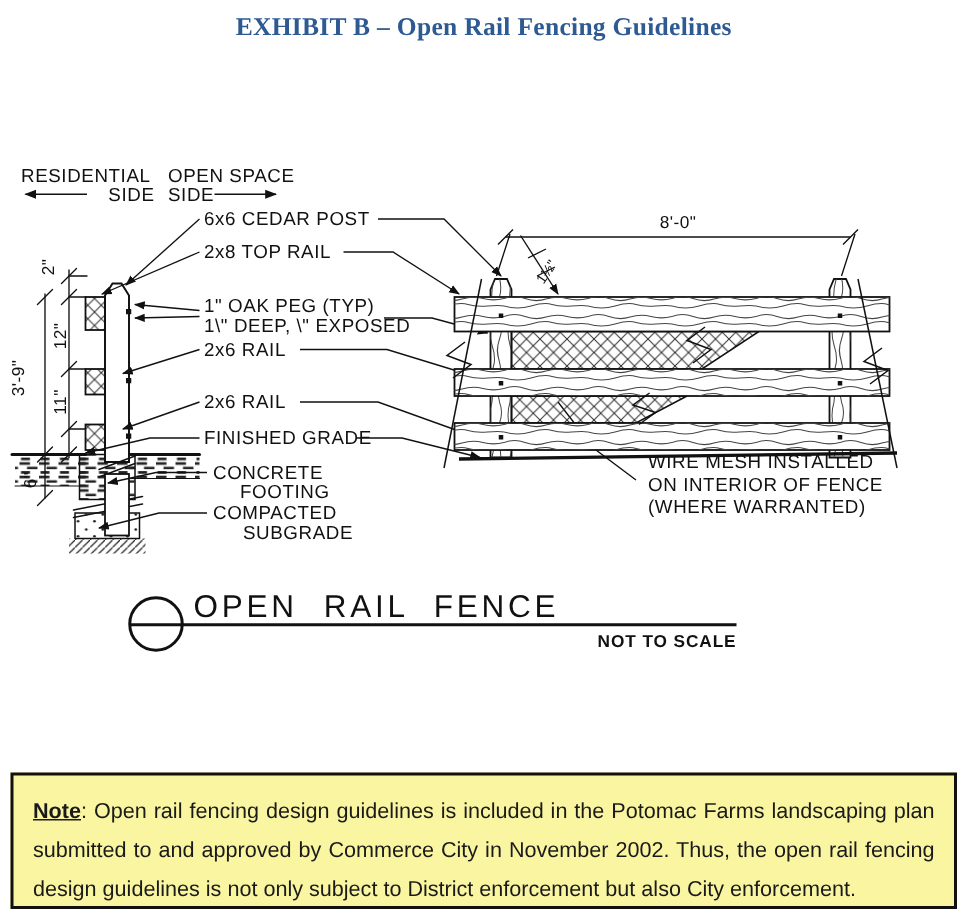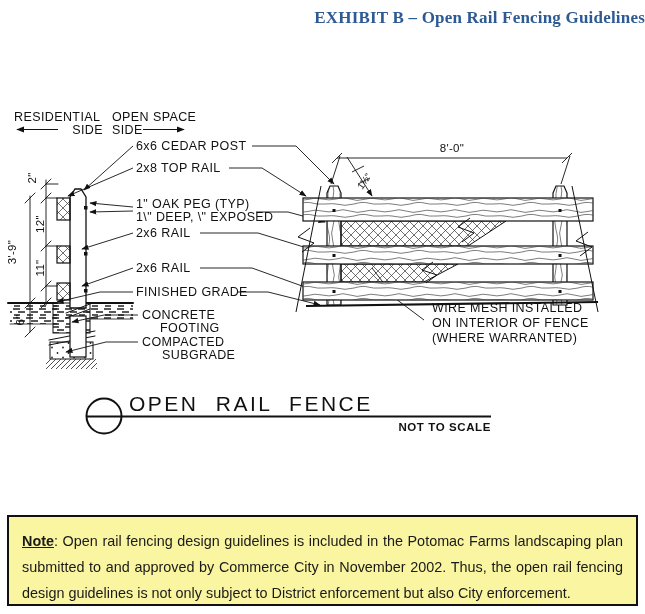--- a/index.html
+++ b/index.html
@@ -1,18 +1,18 @@
 <!DOCTYPE html>
 <html><head>
 <meta charset="utf-8">
 <style>
   html,body{margin:0;padding:0;background:#ffffff;}
   .page{position:relative;width:645px;height:614px;background:#ffffff;overflow:hidden;
         font-family:"Liberation Sans",sans-serif;}
-  .title{position:absolute;top:8px;left:0;width:645px;text-align:right;
+  .title{position:absolute;top:8px;left:0;width:645px;text-align:center;
          font-family:"Liberation Serif",serif;font-weight:bold;font-size:17px;
          color:#2E5A94;letter-spacing:.2px;}
   svg text{font-family:"Liberation Sans",sans-serif;fill:#111;}
   .lbl{font-size:12.5px;letter-spacing:.4px;}
   .dim{font-size:11.5px;letter-spacing:.3px;}
   .smdim{font-size:9.5px;}
   .dtitle{font-size:21px;letter-spacing:2.5px;word-spacing:9px;}
   .nts{font-size:11.5px;font-weight:600;letter-spacing:.6px;}
   .note-box{position:absolute;left:7px;top:515px;width:631px;height:91px;box-sizing:border-box;
             background:#FAF5A0;border:2px solid #111;padding:11px 13px 0 13px;}

